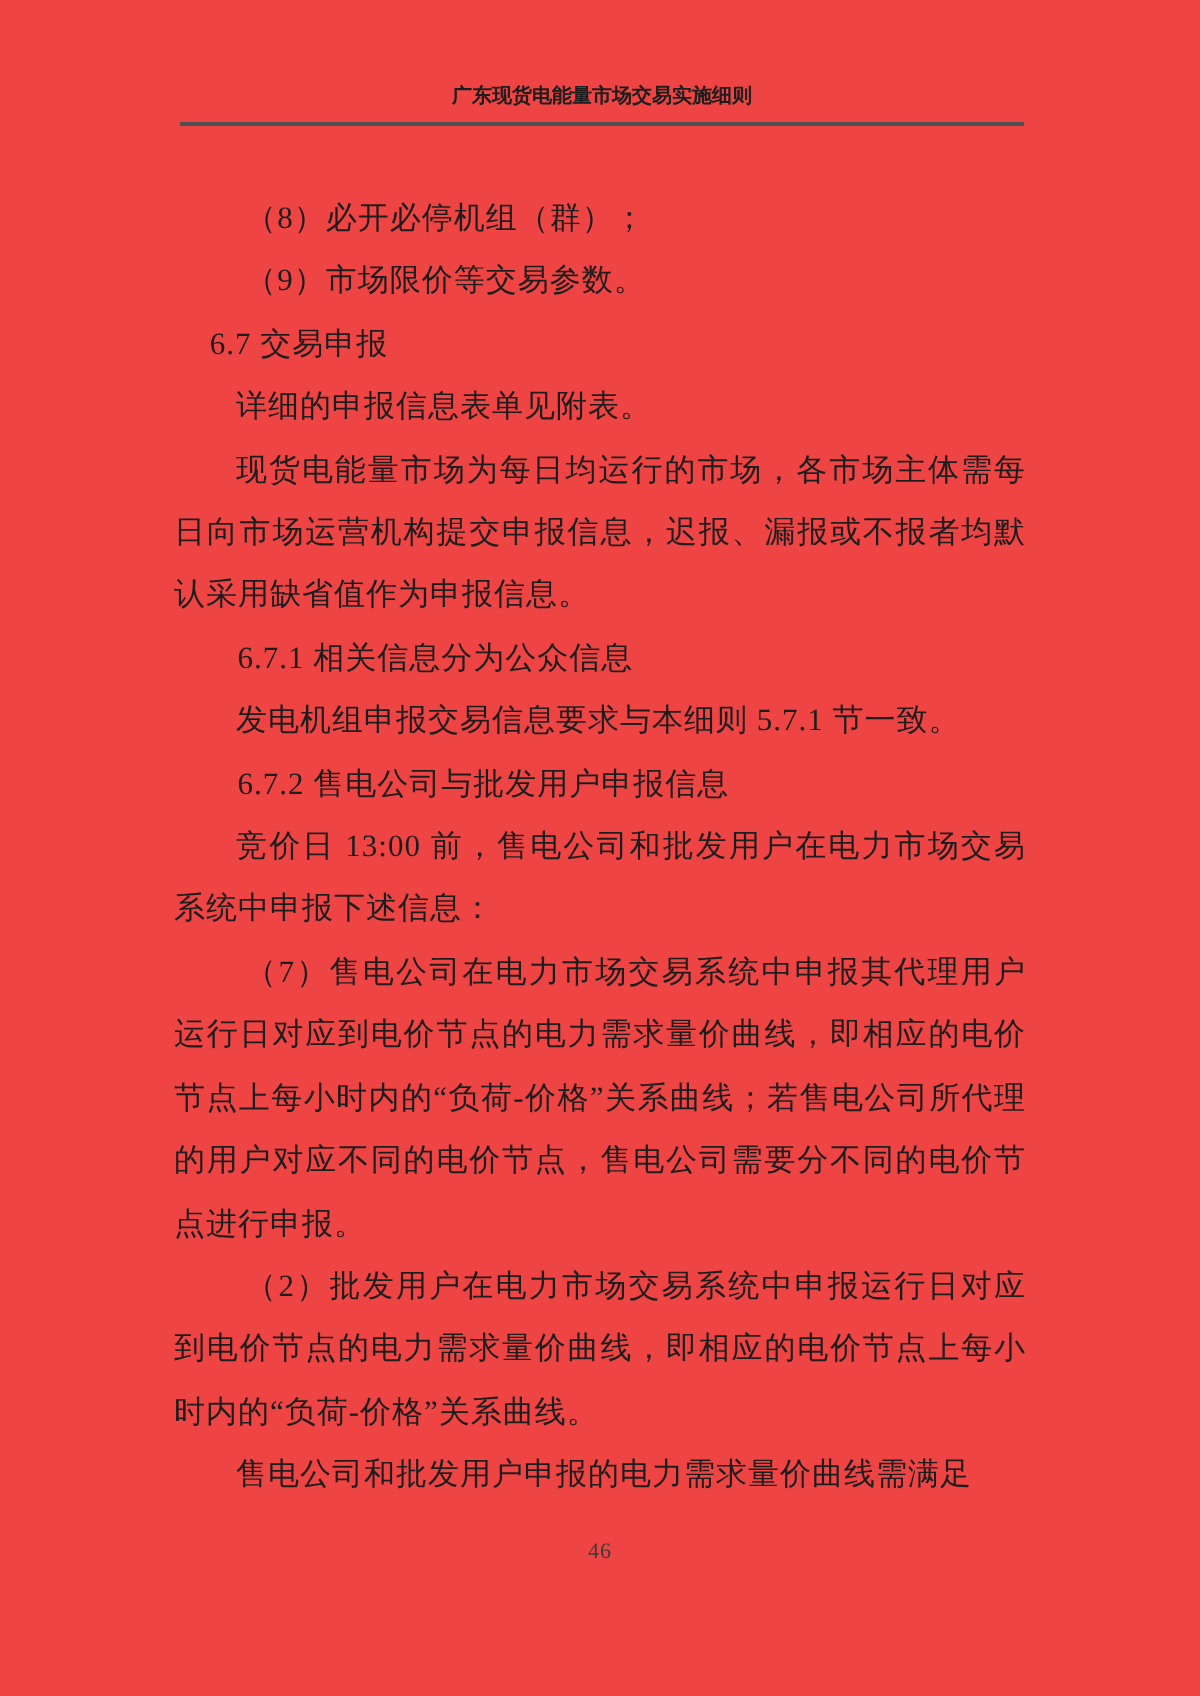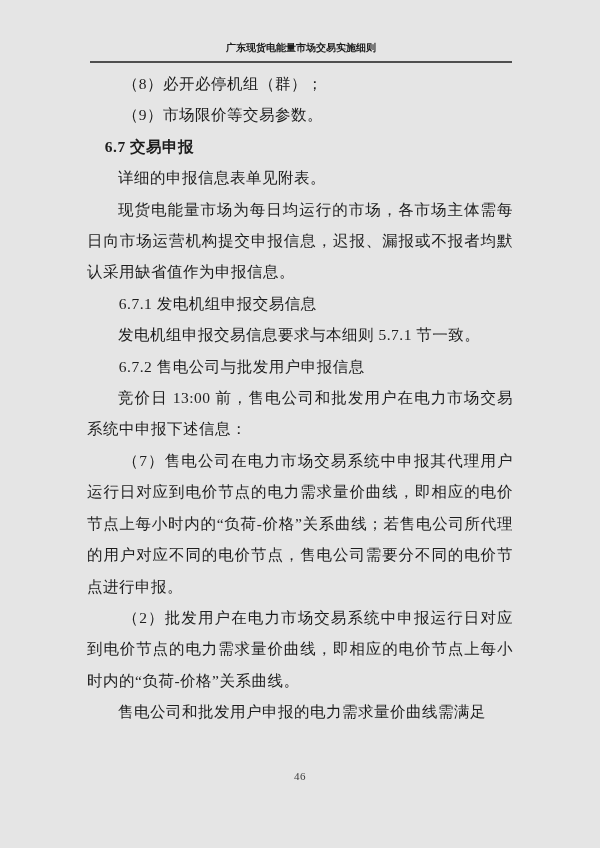--- a/index.html
+++ b/index.html
@@ -4,21 +4,21 @@
 <style>
   html, body {
     margin: 0;
     padding: 0;
     background: #ffffff;
   }
   .page {
     position: relative;
     width: 600px;
     height: 848px;
-    background: #e5e5e5;
+    background: #ef4444;
     overflow: hidden;
     font-family: "Liberation Serif", "DejaVu Serif", serif;
     color: #1d1d1d;
   }
   .page-header {
     position: absolute;
     left: 90px;
     top: 0;
     width: 422px;
     height: 55px;
@@ -32,37 +32,37 @@
   .page-header .title {
     font-size: 10px;
     font-weight: bold;
     letter-spacing: 0px;
     color: #1d1d1d;
     white-space: nowrap;
   }
   .content {
     position: absolute;
     left: 87px;
-    top: 68px;
+    top: 94px;
     width: 426px;
   }
   .content p {
     margin: 0;
     padding: 0;
     font-size: 15.5px;
     line-height: 31.4px;
     letter-spacing: 0.5px;
     text-align: justify;
     text-justify: inter-character;
     word-break: break-all;
     color: #1d1d1d;
   }
   .p-body { text-indent: 2em; }
   .p-list { text-indent: 2.3em; }
-  .h-sec  { text-indent: 1.15em; font-weight: bold; }
+  .h-sec  { text-indent: 1.15em; }
   .h-sub  { text-indent: 2.05em; }
   .page-footer {
     position: absolute;
     left: 87px;
     top: 766px;
     width: 426px;
     text-align: center;
   }
   .page-footer .page-number {
     font-size: 11px;
@@ -79,21 +79,21 @@
   <div class="page-header">
     <span class="title">广东现货电能量市场交易实施细则</span>
   </div>
 
   <div class="content">
     <p class="p-list">（8）必开必停机组（群）；</p>
     <p class="p-list">（9）市场限价等交易参数。</p>
     <p class="h-sec">6.7 交易申报</p>
     <p class="p-body">详细的申报信息表单见附表。</p>
     <p class="p-body">现货电能量市场为每日均运行的市场，各市场主体需每日向市场运营机构提交申报信息，迟报、漏报或不报者均默认采用缺省值作为申报信息。</p>
-    <p class="h-sub">6.7.1 发电机组申报交易信息</p>
+    <p class="h-sub">6.7.1 相关信息分为公众信息</p>
     <p class="p-body">发电机组申报交易信息要求与本细则 5.7.1 节一致。</p>
     <p class="h-sub">6.7.2 售电公司与批发用户申报信息</p>
     <p class="p-body">竞价日 13:00 前，售电公司和批发用户在电力市场交易系统中申报下述信息：</p>
     <p class="p-list">（7）售电公司在电力市场交易系统中申报其代理用户运行日对应到电价节点的电力需求量价曲线，即相应的电价节点上每小时内的“负荷-价格”关系曲线；若售电公司所代理的用户对应不同的电价节点，售电公司需要分不同的电价节点进行申报。</p>
     <p class="p-list">（2）批发用户在电力市场交易系统中申报运行日对应到电价节点的电力需求量价曲线，即相应的电价节点上每小时内的“负荷-价格”关系曲线。</p>
     <p class="p-body">售电公司和批发用户申报的电力需求量价曲线需满足</p>
   </div>
 
   <div class="page-footer">
     <span class="page-number">46</span>

